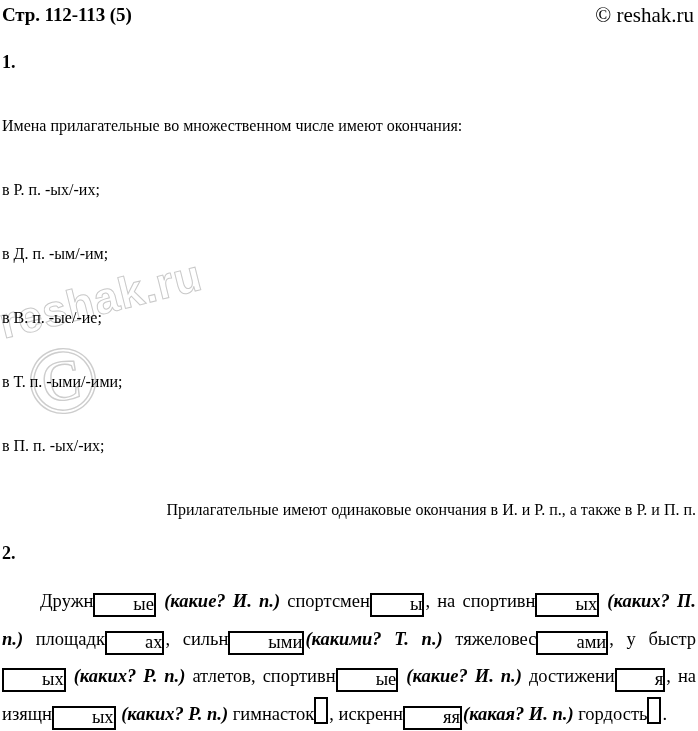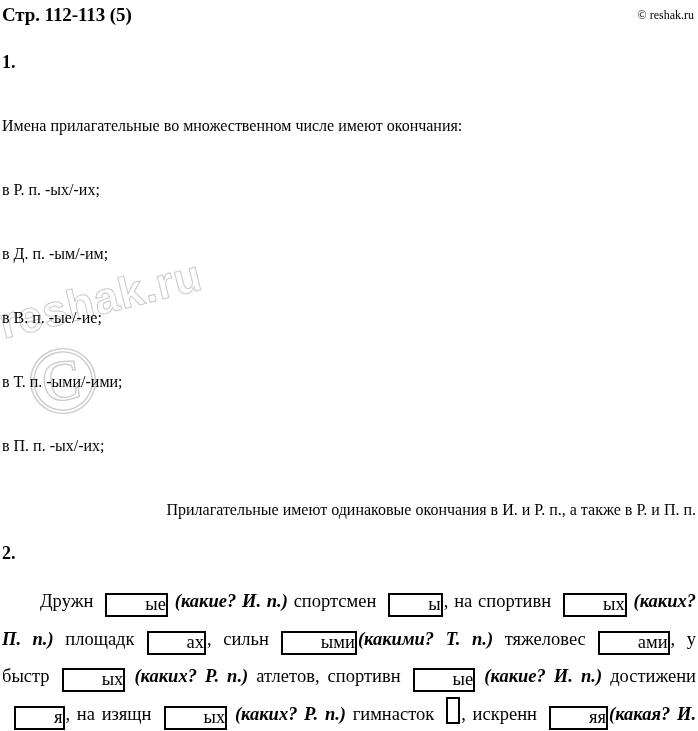--- a/index.html
+++ b/index.html
@@ -33,21 +33,21 @@
     height: 26px;
     line-height: 22px;
   }
   .header-left {
     font-weight: bold;
     font-size: 19px;
     letter-spacing: -0.1px;
     white-space: nowrap;
   }
   .header-right {
-    font-size: 12px;
+    font-size: 21px;
     white-space: nowrap;
     padding-right: 2px;
   }
 
   
   .watermark {
     position: absolute;
     left: -8px;
     top: 286px;
     width: 200px;
@@ -116,21 +116,21 @@
   }
   .analysis > span { }
   .q {
     font-style: italic;
     font-weight: bold;
   }
   
   .end {
     border: 2px solid #000;
     padding: 1px 0 2px 0;
-    margin: 0 1px 0 12px;
+    margin: 0 1px 0 0;
     display: inline-block;
     line-height: 17px;
     vertical-align: -3px;
   }
   .end.zero {
     width: 10px;
     height: 20px;
     vertical-align: -4px;
   }
 </style>

